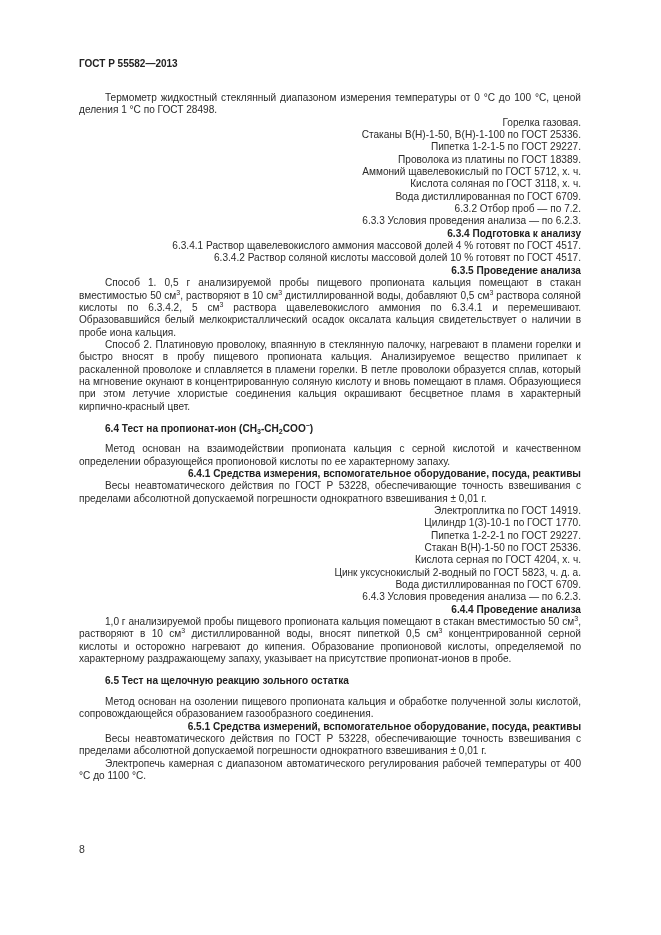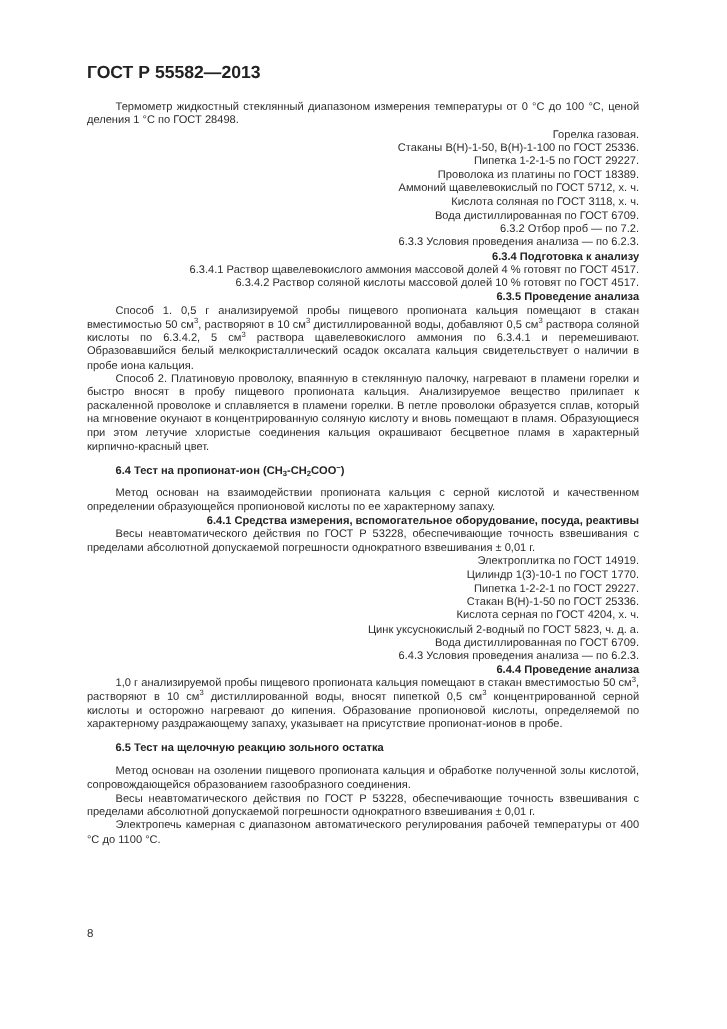--- a/index.html
+++ b/index.html
@@ -1,18 +1,18 @@
 <!DOCTYPE html>
 <html><head>
 <meta charset="utf-8">
 <style>
   html, body { margin:0; padding:0; background:#ffffff; }
   body { width:661px; height:935px; position:relative; overflow:hidden;
          font-family:"Liberation Sans", sans-serif; color:#2a2a2a; }
-  .hdr { position:absolute; left:79px; top:58px; font-size:16px; font-weight:bold; color:#222; }
+  .hdr { position:absolute; left:79px; top:58px; font-size:10px; font-weight:bold; color:#222; }
   .content { position:absolute; left:79px; top:92px; width:502px; font-size:10.1px; line-height:12.35px; }
   .p { margin:0; text-align:justify; }
   .ind { text-indent:26px; }
   .li { padding-left:26px; text-align:right; }
   .b { font-weight:bold; color:#222; }
   .sec { margin-top:10px; margin-bottom:8px; padding-left:26px; font-weight:bold; color:#222; }
   sup { font-size:7px; vertical-align:4px; line-height:0; }
   sub { font-size:7px; vertical-align:-2px; line-height:0; }
   .pnum { position:absolute; left:79px; top:843px; font-size:10.5px; color:#333; }
 </style>
@@ -49,17 +49,18 @@
   <p class="p li">Стакан В(Н)-1-50 по ГОСТ 25336.</p>
   <p class="p li">Кислота серная по ГОСТ 4204, х. ч.</p>
   <p class="p li">Цинк уксуснокислый 2-водный по ГОСТ 5823, ч. д. а.</p>
   <p class="p li">Вода дистиллированная по ГОСТ 6709.</p>
   <p class="p li">6.4.3 Условия проведения анализа — по 6.2.3.</p>
   <p class="p li b">6.4.4 Проведение анализа</p>
   <p class="p ind"><span>1,0 г анализируемой пробы пищевого пропионата кальция помещают в стакан вместимостью 50 см</span><sup>3</sup><span>, растворяют в 10 см</span><sup>3</sup><span> дистиллированной воды, вносят пипеткой 0,5 см</span><sup>3</sup><span> концентрированной серной кислоты и осторожно нагревают до кипения. Образование пропионовой кислоты, определяемой по характерному раздражающему запаху, указывает на присутствие пропионат-ионов в пробе.</span></p>
 
   <p class="p sec">6.5 Тест на щелочную реакцию зольного остатка</p>
   <p class="p ind">Метод основан на озолении пищевого пропионата кальция и обработке полученной золы кислотой, сопровождающейся образованием газообразного соединения.</p>
+  <p class="p li b">6.5.1 Средства измерений, вспомогательное оборудование, посуда, реактивы</p>
   <p class="p ind">Весы неавтоматического действия по ГОСТ Р 53228, обеспечивающие точность взвешивания с пределами абсолютной допускаемой погрешности однократного взвешивания ± 0,01 г.</p>
   <p class="p ind">Электропечь камерная с диапазоном автоматического регулирования рабочей температуры от 400 °С до 1100 °С.</p>
 </div>
 
 <div class="pnum">8</div>
 
 </body></html>

